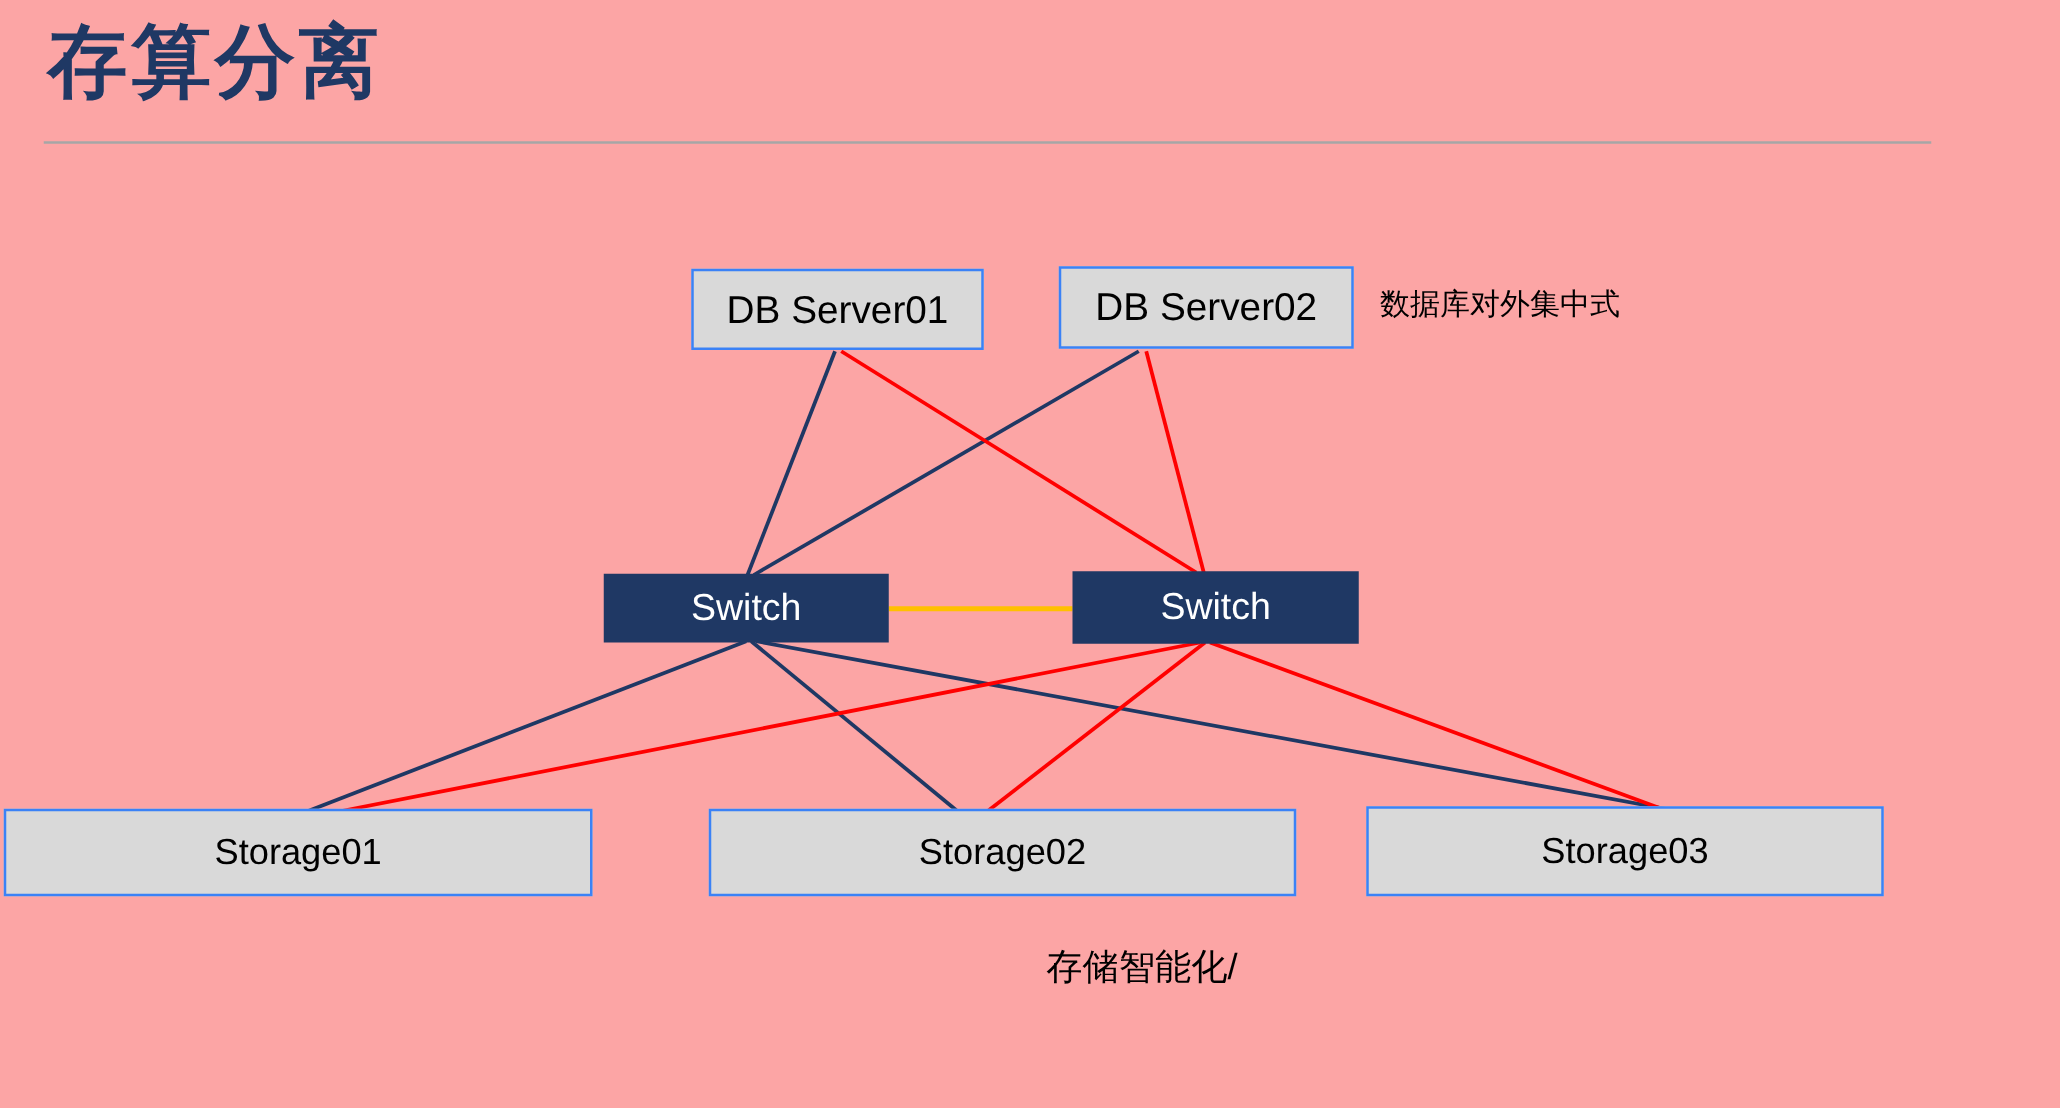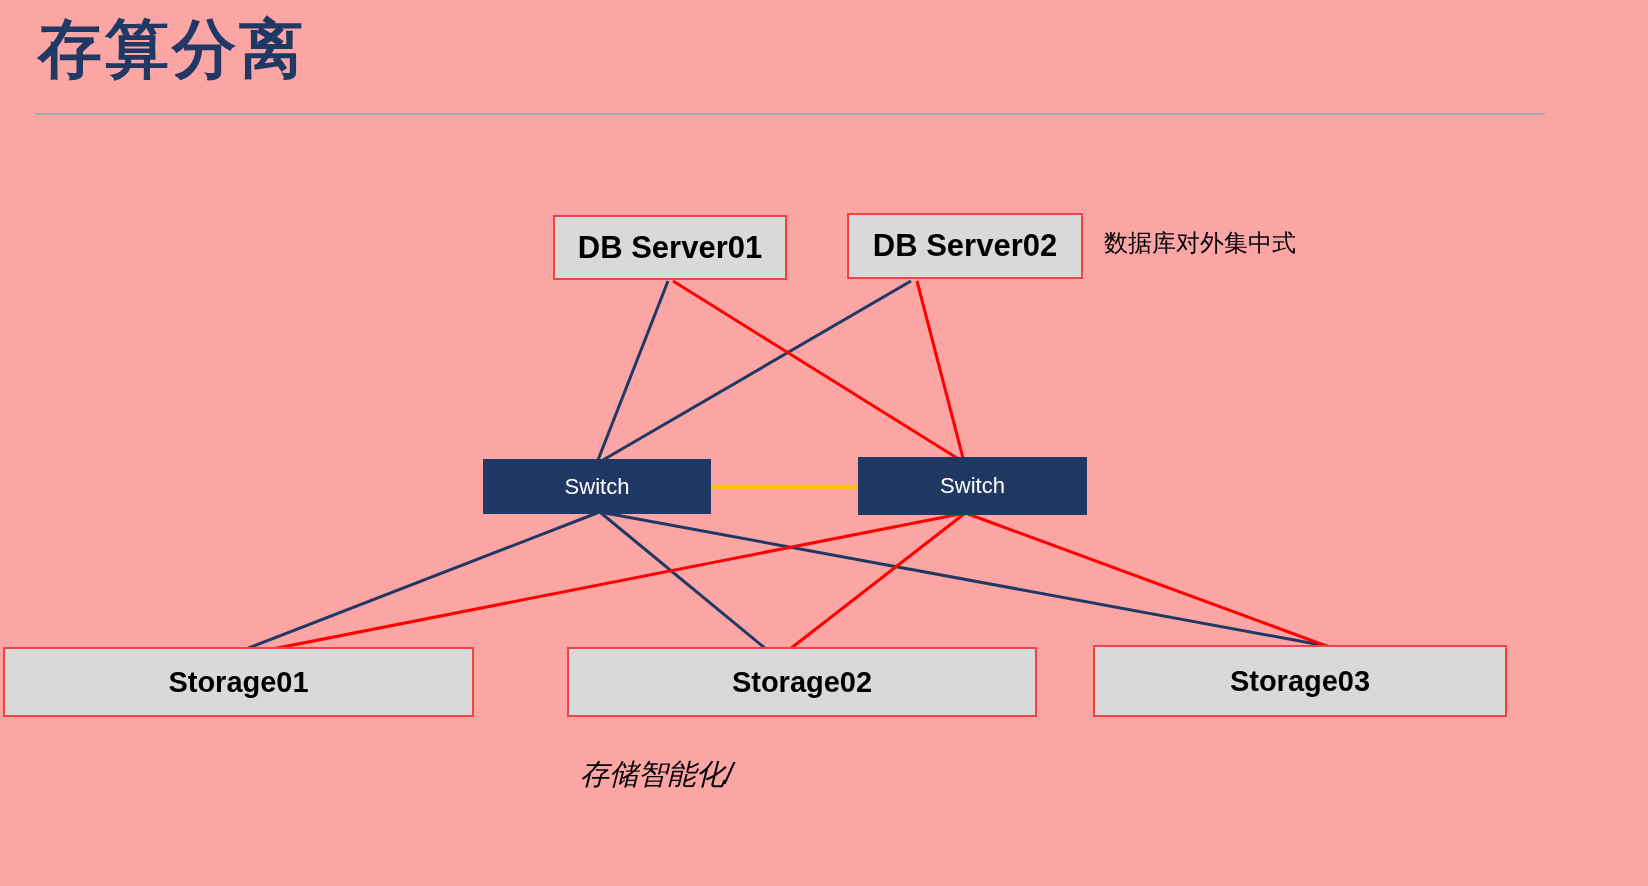--- a/index.html
+++ b/index.html
@@ -44,49 +44,47 @@
     position: absolute;
     z-index: 2;
     display: flex;
     align-items: center;
     justify-content: center;
     box-sizing: border-box;
     white-space: nowrap;
   }
   .gray-node {
     background: #d9d9d9;
-    border: 2px solid #ef4444;
+    border: 2px solid #3b82f6;
     color: #000000;
-    font-weight: bold;
   }
   .db-node { font-size: 31px; }
   .storage-node { font-size: 29px; text-align: right; }
   .switch-node {
     background: #1f3864;
     color: #ffffff;
-    font-size: 22px;
+    font-size: 30px;
   }
   .note {
     position: absolute;
     z-index: 2;
     color: #000000;
   }
   #db-note {
     left: 1104px;
     top: 227px;
     font-size: 24px;
   }
   #storage-note {
     left: 580px;
     top: 752px;
     width: 410px;
-    text-align: left;
+    text-align: right;
     font-size: 29px;
     line-height: 1.55;
-    font-style: italic;
   }
 </style>
 </head>
 <body>
 
 <div id="canvas">
 
   <div id="title">存算分离</div>
   <div id="divider"></div>
 

